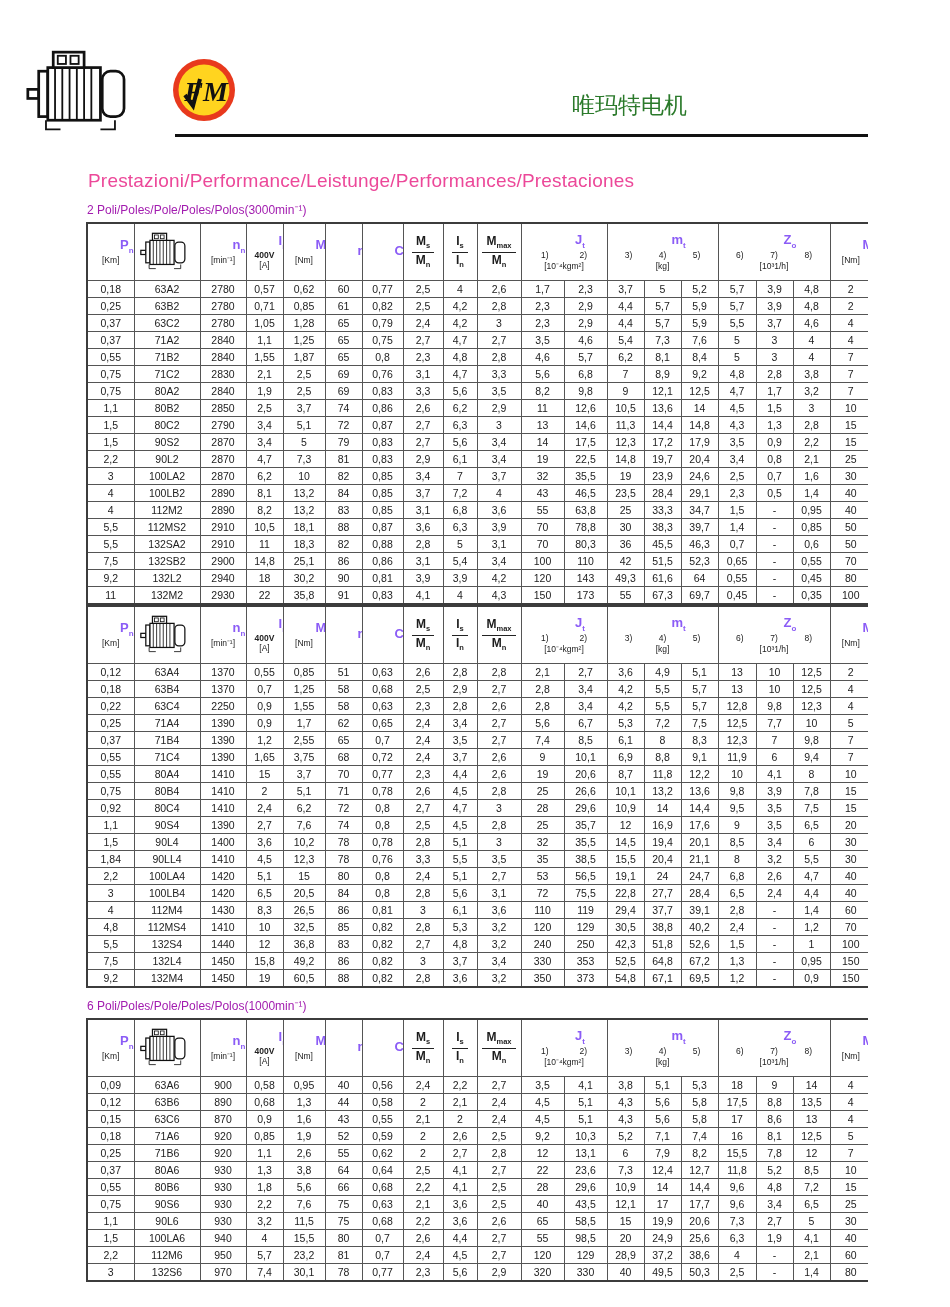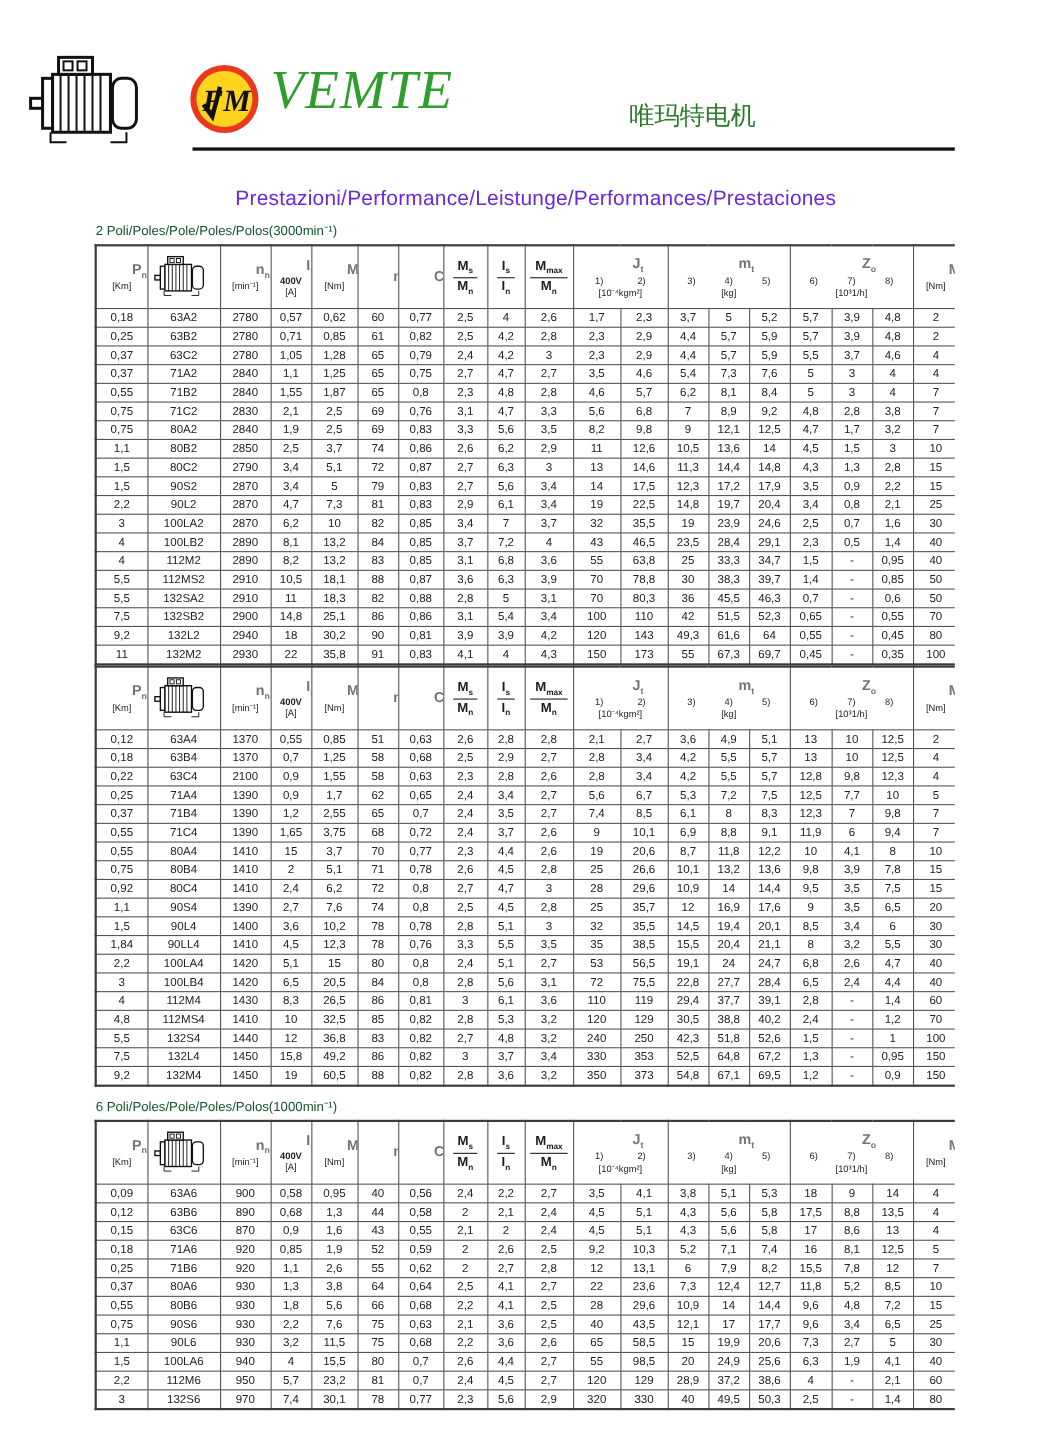--- a/index.html
+++ b/index.html
@@ -9,33 +9,33 @@
   
   .hdr{position:relative;height:158px;}
   .motor-art{position:absolute;left:26px;top:48px;width:118px;height:90px;}
   .logo-badge{position:absolute;left:172px;top:58px;width:64px;height:64px;}
   .brand-name{position:absolute;left:246px;top:56px;font-family:"Liberation Serif",serif;font-style:italic;font-size:50px;line-height:1;color:#2f9e2f;letter-spacing:1px;}
   .brand-cn{position:absolute;left:572px;top:90px;font-family:"Liberation Serif",serif;font-size:23px;color:#2b7a2b;}
   .hdr-rule{position:absolute;left:175px;top:134px;width:745px;height:3px;background:#111;}
 
   
   .content{margin-left:86px;width:800px;}
-  .page-title{font-size:19px;color:#6d28d9;margin:12px 0 8px 2px;letter-spacing:0.2px;text-align:center;}
-  .subtitle{font-size:12px;color:#14532d;margin:9px 0 4px 1px;}
+  .page-title{font-size:19px;color:#ec4899;margin:12px 0 8px 2px;letter-spacing:0.2px;}
+  .subtitle{font-size:12px;color:#a21caf;margin:9px 0 4px 1px;}
 
   
   table.perf{border-collapse:collapse;table-layout:fixed;width:778px;border:2px solid #3c3c3c;}
   table.perf th,table.perf td{border:1px solid #555;text-align:center;vertical-align:middle;padding:0;overflow:hidden;white-space:nowrap;}
   table.perf thead th{height:56px;background:#fff;}
   table.perf td{height:16px;font-size:10.5px;line-height:1;color:#222;}
   td.grp-start{border-right:none;}
   td.grp-mid{border-left:none;border-right:none;}
   td.grp-end{border-left:none;}
 
-  .h-main{font-weight:bold;font-size:13px;line-height:1.05;color:#737373;margin-left:32px;}
+  .h-main{font-weight:bold;font-size:13px;line-height:1.05;color:#8b5cf6;margin-left:32px;}
   .h-main sub{font-size:8px;font-weight:bold;}
   .h-mid{font-size:8.5px;line-height:1.1;color:#222;}
   .h-unit{font-size:8.5px;line-height:1.2;color:#222;font-weight:normal;}
   .grp-notes{display:flex;justify-content:space-around;font-size:8.5px;font-weight:normal;color:#222;line-height:1.1;padding:1px 4px 0 4px;}
   .frac{display:inline-block;font-weight:bold;font-size:12px;line-height:1.05;vertical-align:middle;}
   .frac sub{font-size:7.5px;}
   .fr-num{display:block;border-bottom:1.5px solid #222;padding:0 4px 1px 4px;}
   .fr-den{display:block;padding-top:1px;}
   .motor-sm{width:54px;height:40px;display:inline-block;vertical-align:middle;}
   .defs-hidden{position:absolute;width:0;height:0;overflow:hidden;}
@@ -66,21 +66,20 @@
   <div class="hdr">
     <svg class="motor-art" viewBox="0 0 130 96">
       <use href="#motor-sym"></use>
     </svg>
     <svg class="logo-badge" viewBox="0 0 64 64">
       <circle cx="32" cy="32" r="31" fill="#e8391d"></circle>
       <circle cx="32" cy="32" r="25.5" fill="#ffd41f"></circle>
       <path d="M13 37 l8 11 l7 -27" stroke="#111" stroke-width="4" fill="none"></path>
       <text x="34" y="43" text-anchor="middle" font-family="Liberation Serif, serif" font-style="italic" font-weight="bold" font-size="28" fill="#111">FM</text>
     </svg>
-    <div class="brand-name">VEMTE</div>
     <div class="brand-cn">唯玛特电机</div>
     <div class="hdr-rule"></div>
   </div>
 
   <div class="content">
     <div class="page-title">Prestazioni/Performance/Leistunge/Performances/Prestaciones</div>
 
     <div class="subtitle">2 Poli/Poles/Pole/Poles/Polos(3000min⁻¹)</div>
     <table class="perf">
         <colgroup>
@@ -694,21 +693,21 @@
             <td class="grp-mid">5,5</td>
             <td class="grp-end">5,7</td>
             <td class="grp-start">13</td>
             <td class="grp-mid">10</td>
             <td class="grp-end">12,5</td>
             <td>4</td>
           </tr>
           <tr>
             <td>0,22</td>
             <td>63C4</td>
-            <td>2100</td>
+            <td>2250</td>
             <td>0,9</td>
             <td>1,55</td>
             <td>58</td>
             <td>0,63</td>
             <td>2,3</td>
             <td>2,8</td>
             <td>2,6</td>
             <td class="grp-start">2,8</td>
             <td class="grp-end">3,4</td>
             <td class="grp-start">4,2</td>

